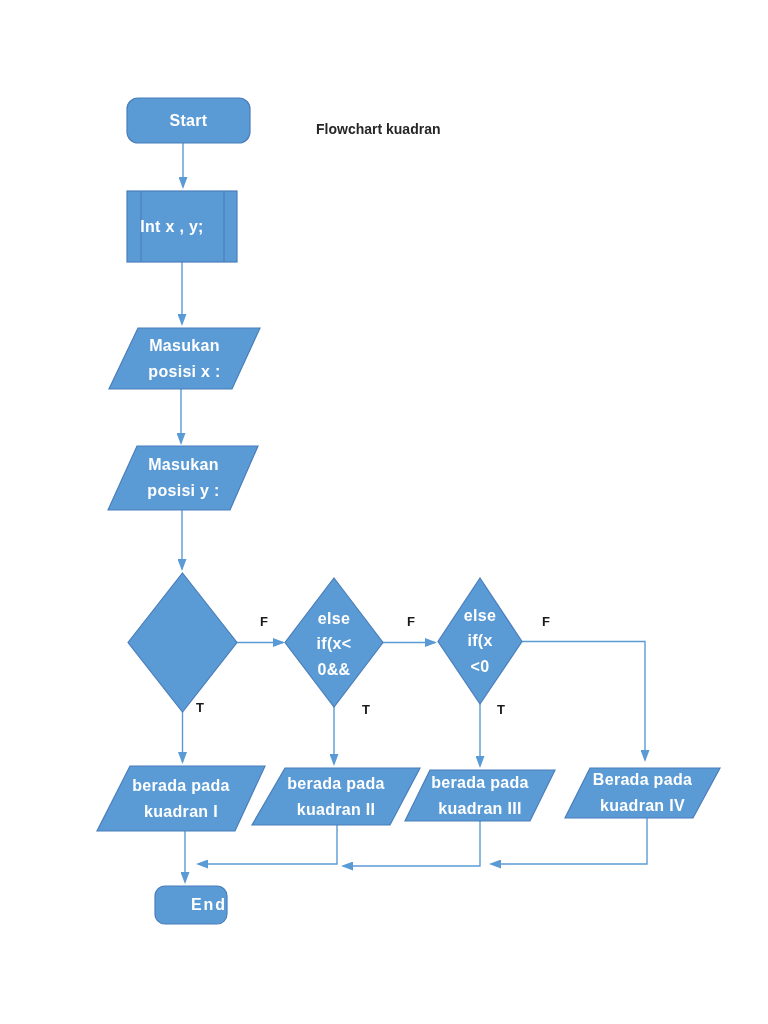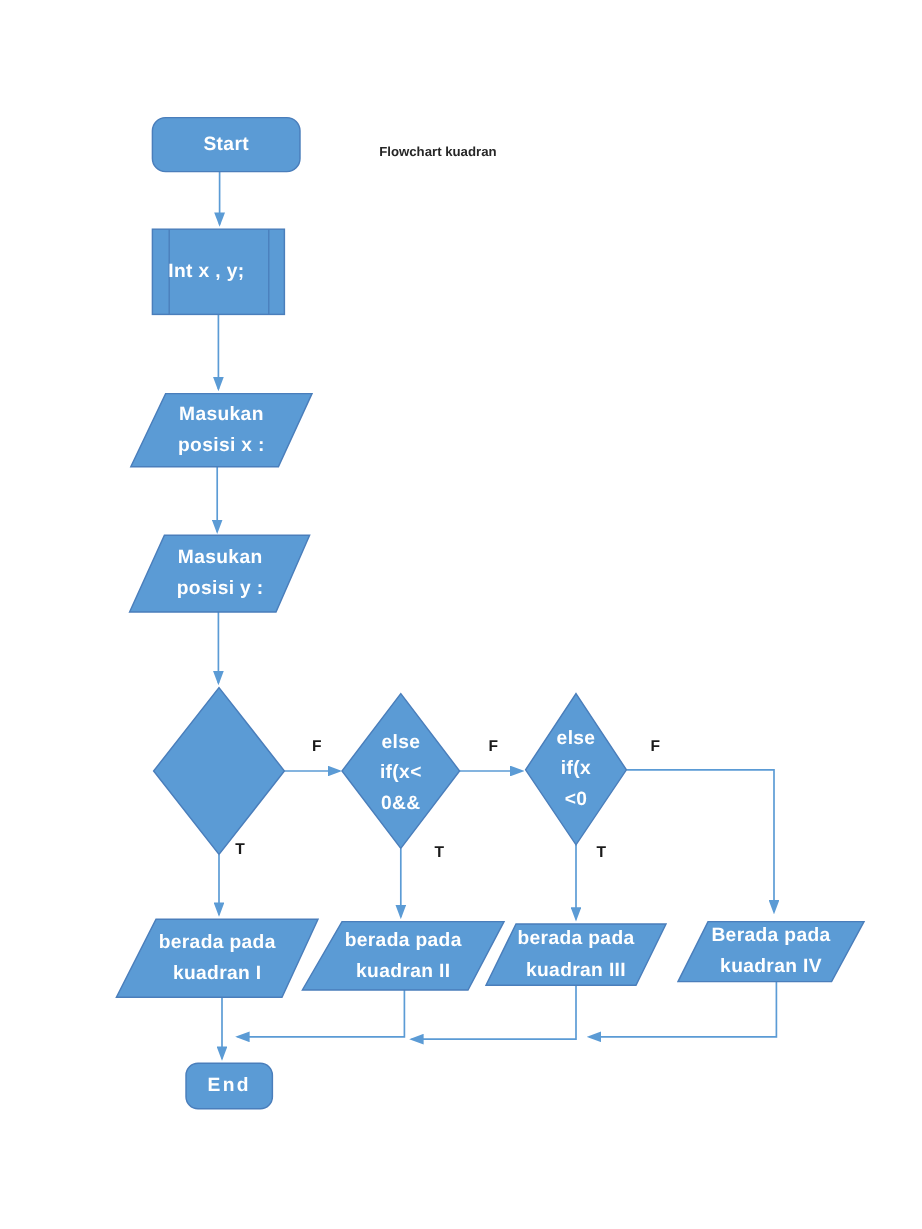--- a/index.html
+++ b/index.html
@@ -30,21 +30,21 @@
     font-size: 16px;
     font-weight: bold;
     line-height: 1.6;
     letter-spacing: 0.3px;
     pointer-events: none;
   }
   .label-end { letter-spacing: 2px; }
   .chart-title {
     position: absolute;
     color: var(--title-color, #262626);
-    font-size: 11px;
+    font-size: 14px;
     font-weight: bold;
   }
   .edge-label {
     position: absolute;
     display: flex;
     align-items: center;
     justify-content: center;
     color: var(--edge-label-color, #1a1a1a);
     font-size: 13px;
     font-weight: bold;
@@ -108,21 +108,21 @@
 if(x
 &lt;0</div>
   <div class="node-label" style="left:100px; top:766px; width:162px; height:65px;">berada pada
 kuadran I</div>
   <div class="node-label" style="left:255px; top:768px; width:162px; height:57px;">berada pada
 kuadran II</div>
   <div class="node-label" style="left:408px; top:770px; width:144px; height:51px;">berada pada
 kuadran III</div>
   <div class="node-label" style="left:568px; top:768px; width:149px; height:50px;">Berada pada
 kuadran IV</div>
-  <div class="node-label label-end" style="left:155px; top:886px; width:72px; height:38px;border-radius:11px;">End</div>
+  <div class="node-label label-end" style="left:173px; top:886px; width:72px; height:38px;border-radius:11px;">End</div>
 
   <div class="edge-label" style="left:252px; top:612px; width:24px; height:18px;">F</div>
   <div class="edge-label" style="left:399px; top:612px; width:24px; height:18px;">F</div>
   <div class="edge-label" style="left:534px; top:612px; width:24px; height:18px;">F</div>
   <div class="edge-label" style="left:188px; top:698px; width:24px; height:18px;">T</div>
   <div class="edge-label" style="left:354px; top:700px; width:24px; height:18px;">T</div>
   <div class="edge-label" style="left:489px; top:700px; width:24px; height:18px;">T</div>
 
 </div>
 

